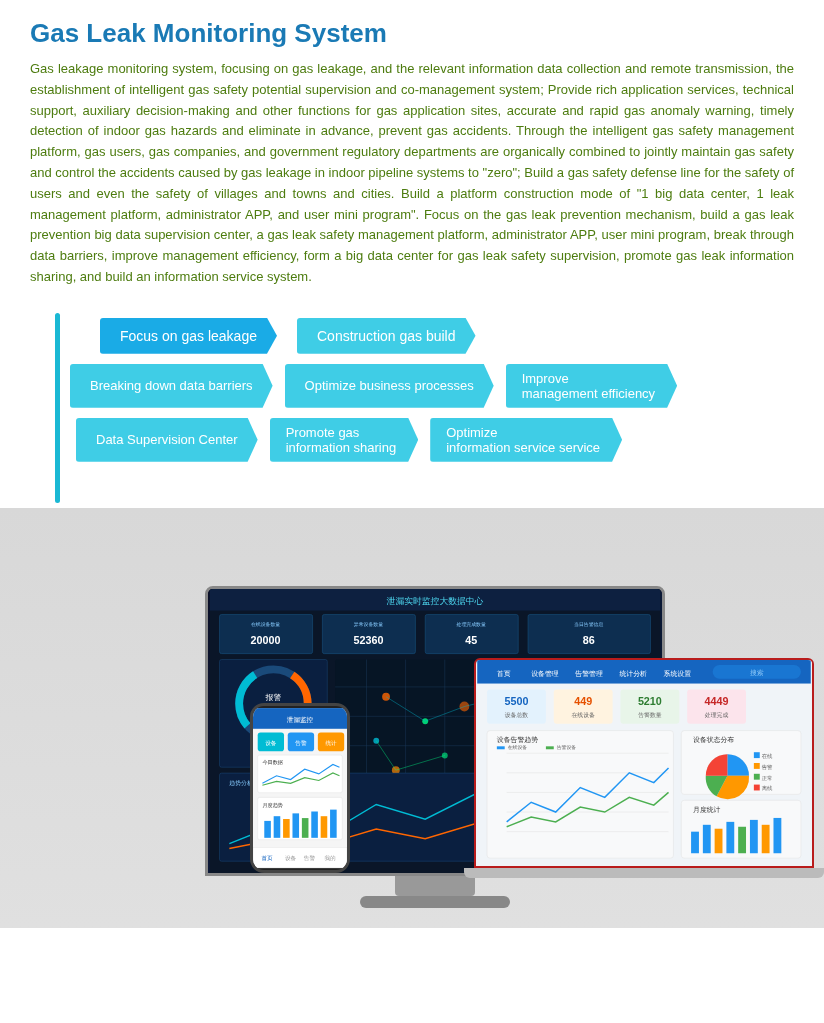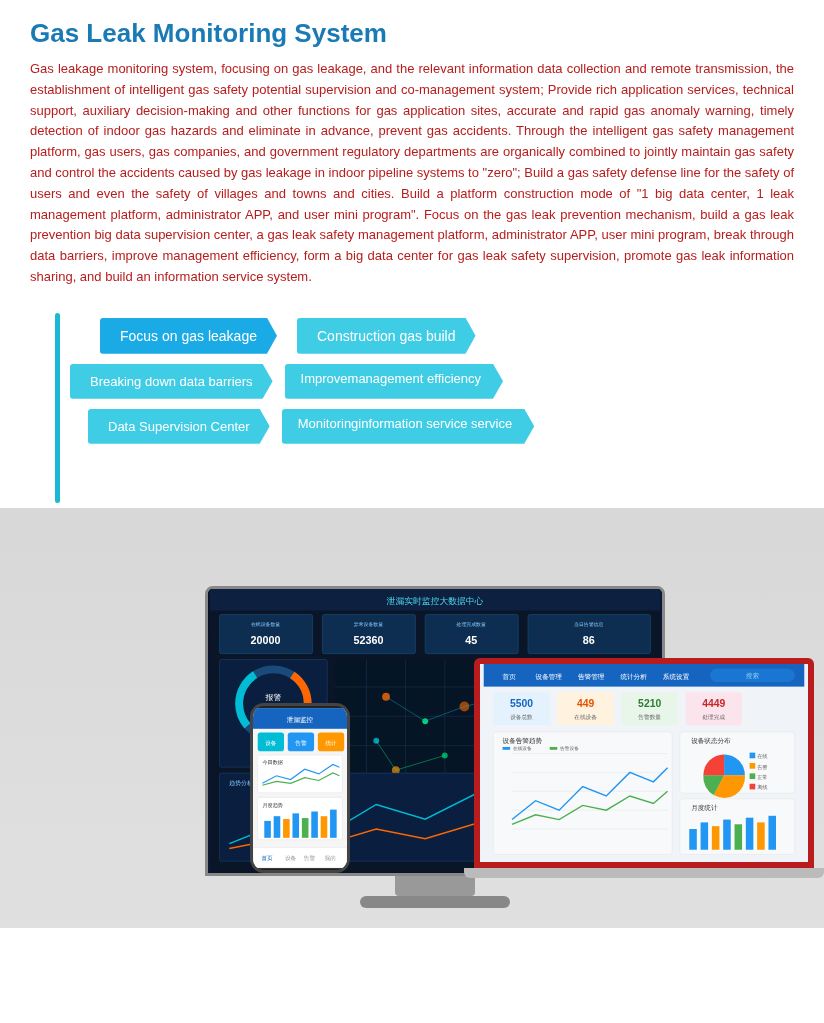--- a/index.html
+++ b/index.html
@@ -18,21 +18,21 @@
     .header-section {
       padding: 18px 30px 10px 30px;
     }
     .page-title {
       color: #1a7ab5;
       font-size: 26px;
       font-weight: bold;
       margin-bottom: 10px;
     }
     .description-text {
-      color: #b91c1c;
+      color: #4d7c0f;
       font-size: 13px;
       line-height: 1.6;
       text-align: justify;
     }
 
     
     .screenshots-section {
       width: 100%;
       background: #e8e8e8;
       padding: 30px 4px 20px 20px;
@@ -96,21 +96,21 @@
       position: absolute;
       right: 10px;
       bottom: 50px;
       z-index: 3;
       width: 340px;
     }
 
     .laptop-screen-frame {
       background: #000000;
       border-radius: 6px 6px 0 0;
-      border: 6px solid #b91c1c;
+      border: 2px solid #b91c1c;
       width: 340px;
       height: 210px;
       overflow: hidden;
       text-align: right;
     }
 
     .laptop-screen-content {
       width: 100%;
       height: 100%;
       background: #f0f4f8;
@@ -177,21 +177,21 @@
     }
 
     .tags-row-2 {
       display: flex;
       gap: 12px;
     }
 
     .tags-row-3 {
       display: flex;
       gap: 12px;
-      margin-left: 18px;
+      margin-left: 6px;
     }
 
     .tag-btn {
       display: inline-flex;
       align-items: center;
       padding: 10px 20px;
       color: #fff;
       font-size: 14px;
       font-weight: 400;
       border-radius: 3px;
@@ -203,21 +203,21 @@
     .tag-btn-dark {
       background: #1aabe6;
     }
 
     .tag-btn-light {
       background: #3fcde6;
     }
 
     .tag-multiline {
       display: inline-flex;
-      flex-direction: row;
+      flex-direction: column;
       align-items: flex-start;
       padding: 7px 22px 7px 16px;
       color: #fff;
       font-size: 13px;
       font-weight: 400;
       border-radius: 3px;
       cursor: pointer;
       clip-path: polygon(0 0, calc(100% - 10px) 0, 100% 50%, calc(100% - 10px) 100%, 0 100%);
     }
   </style>
@@ -235,30 +235,35 @@
     <div class="left-accent-bar"></div>
     <div class="tags-layout">
 
       <div class="tags-row-1">
         <div class="tag-btn tag-btn-dark">Focus on gas leakage</div>
         <div class="tag-btn tag-btn-light">Construction gas build</div>
       </div>
 
       <div class="tags-row-2">
         <div class="tag-btn tag-btn-light" style="font-size:13px;">Breaking down data barriers</div>
+        <div class="tag-btn tag-btn-light" style="font-size:13px;">Optimize business processes</div>
         <div class="tag-multiline tag-btn-light">
           <span>Improve</span>
           <span>management efficiency</span>
         </div>
       </div>
 
       <div class="tags-row-3">
         <div class="tag-btn tag-btn-light" style="font-size:13px;">Data Supervision Center</div>
         <div class="tag-multiline tag-btn-light">
-          <span>Monitoring</span>
+          <span>Promote gas</span>
+          <span>information sharing</span>
+        </div>
+        <div class="tag-multiline tag-btn-light">
+          <span>Optimize</span>
           <span>information service service</span>
         </div>
       </div>
 
     </div>
   </div>
 
   <div class="screenshots-section">
     <div class="screenshots-bg"></div>
 

